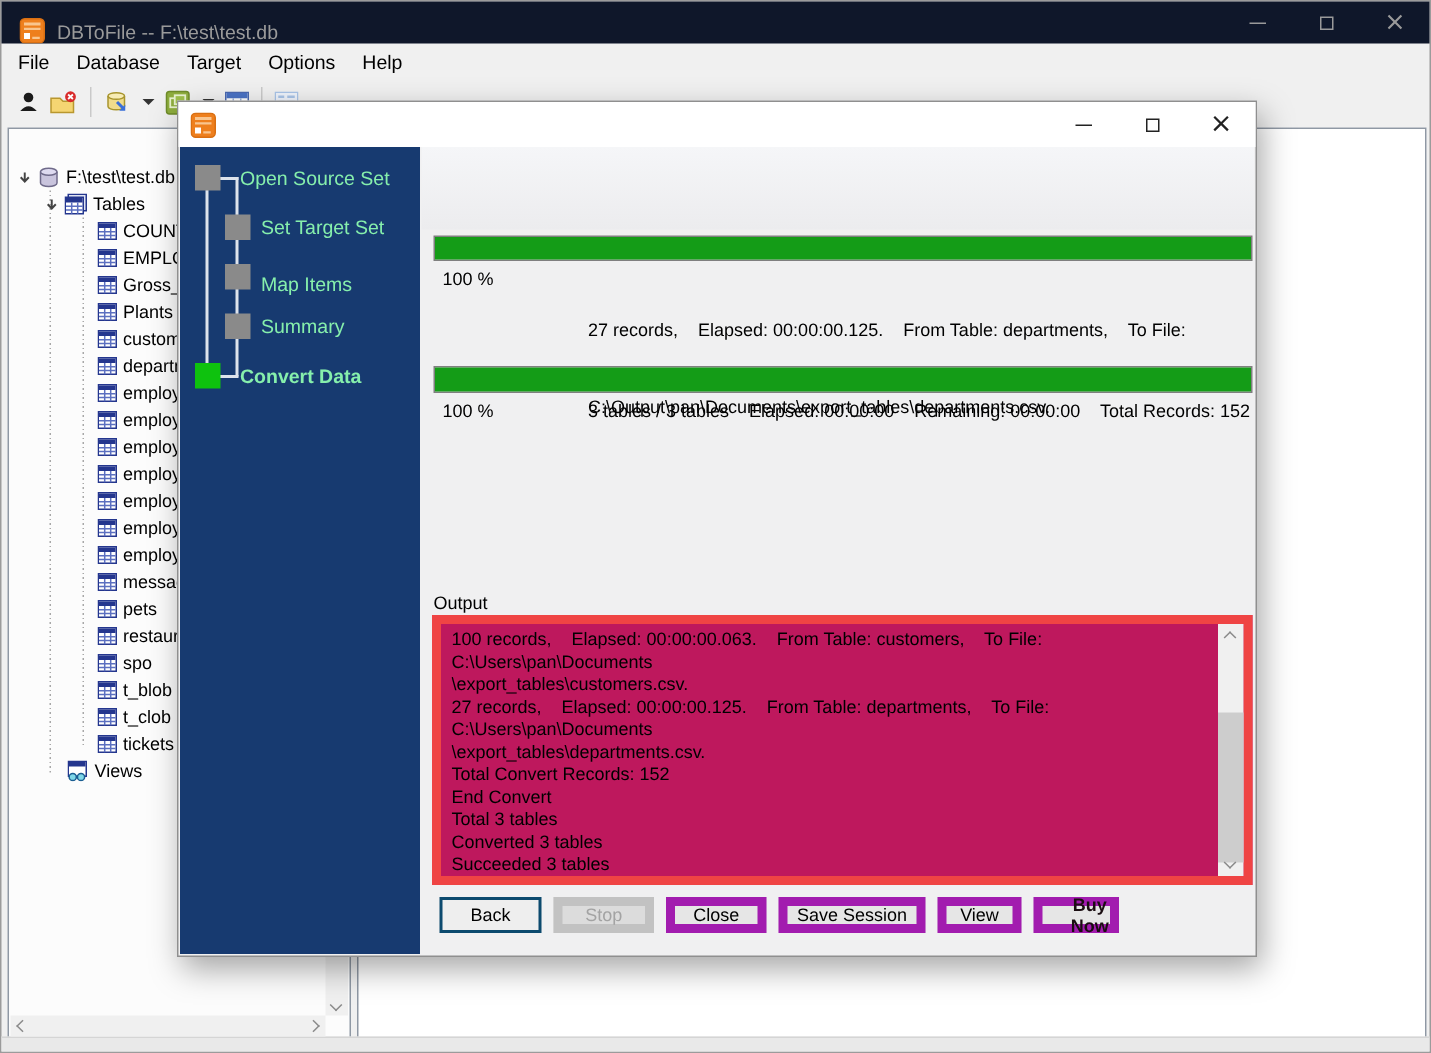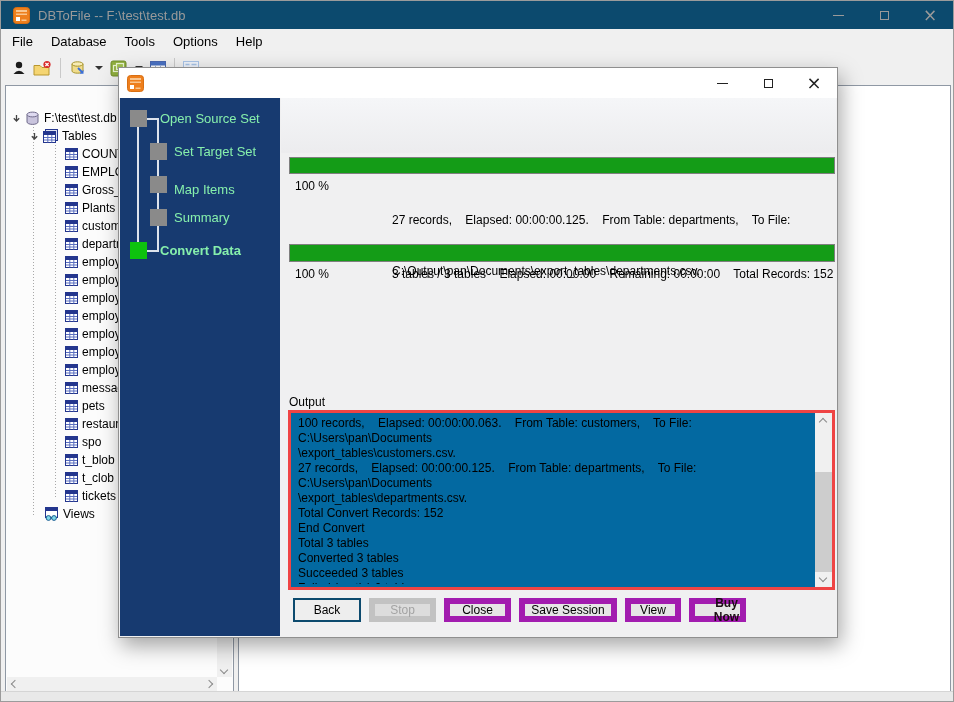--- a/index.html
+++ b/index.html
@@ -5,21 +5,21 @@
   * { box-sizing: border-box; }
   html,body { margin:0; padding:0; }
   body {
     width:954px; height:702px; position:relative; overflow:hidden;
     font-family:"Liberation Sans","DejaVu Sans",sans-serif;
     background:#f0f0f0; font-size:12px; color:#000;
   }
   .app { position:absolute; inset:0; border:1px solid #9b9b9b; background:#f0f0f0; }
 
   
-  .titlebar { position:absolute; top:0; left:0; width:100%; height:28px; background:#0c4a6e; display:flex; align-items:center; }
+  .titlebar { position:absolute; top:0; left:0; width:100%; height:28px; background:#0f172a; display:flex; align-items:flex-end; }
   .app-icon { width:17px; height:17px; margin-left:12px; flex:0 0 auto; }
   .title-text { margin-left:8px; color:#9a9a9a; font-size:13px; white-space:pre; }
   .win-controls { margin-left:auto; display:flex; height:100%; }
   .win-btn { width:46px; display:flex; align-items:center; justify-content:center; }
   .glyph-min { width:11px; height:1px; background:#9a9a9a; }
   .glyph-max { width:9px; height:9px; border:1px solid #9a9a9a; }
   .glyph-close { color:#9a9a9a; font-size:17px; line-height:1; font-family:"DejaVu Sans",sans-serif; }
 
   
   .menubar { position:absolute; top:28px; left:0; width:100%; height:24px; display:flex; align-items:center; font-size:13px; padding-left:2px; }
@@ -74,21 +74,21 @@
 
   .dlg-top-strip { position:absolute; left:162px; right:1px; top:30px; height:55px; background:linear-gradient(#f5f6f8,#ececee); }
 
   .pbar { position:absolute; height:17px; background:#ffffff; border:1px solid #7f7f7f; }
   .pbar .fill { height:100%; background:#149c17; }
   .prow { position:absolute; display:flex; font-size:12px; line-height:17px; }
   .prow .pct { flex:0 0 97px; }
   .prow .pstatus { white-space:pre-wrap; }
 
   .output-label { position:absolute; font-size:12px; }
-  .output-box { position:absolute; background:#0369a1; border:3px solid #ef4444; }
+  .output-box { position:absolute; background:#be185d; border:6px solid #ef4444; }
   .output-text { position:absolute; inset:3px 22px 3px 7px; font-size:12px; line-height:15px; overflow:hidden; }
   .out-line { white-space:pre-wrap; }
   .obox-scroll { position:absolute; top:0; right:0; bottom:0; width:17px; background:#f0f0f0; }
   .obox-scroll .thumb { position:absolute; left:0; width:100%; top:59px; height:100px; background:#cdcdcd; }
   .sb-arrow { position:absolute; left:5px; }
   .sb-up { top:6px; } .sb-dn { bottom:6px; }
 
   .btn-row { position:absolute; left:174px; top:530px; display:flex; gap:8px; }
   .btn { height:24px; display:flex; align-items:center; justify-content:center; font-size:12px; background:#e6e6e6; border:6px solid #a21caf; }
   .btn.focused  { border:2px solid #0c4a6e; background:#eeeeee; }
@@ -152,21 +152,21 @@
         </div>
       <div class="win-btn">
           <span class="glyph-close">×</span>
         </div>
     </div>
   </div>
 
   <div class="menubar">
     <span class="menu-item">File</span>
     <span class="menu-item">Database</span>
-    <span class="menu-item">Tools</span>
+    <span class="menu-item">Target</span>
     <span class="menu-item">Options</span>
     <span class="menu-item">Help</span>
   </div>
 
   <div class="toolbar">
     <span class="tb-ico">
       <svg width="16" height="16">
           <circle cx="8" cy="5" r="3.2" fill="#1b1b1b"></circle>
           <path d="M2.5 14 Q8 7.5 13.5 14 Z" fill="#1b1b1b"></path>
         </svg>

